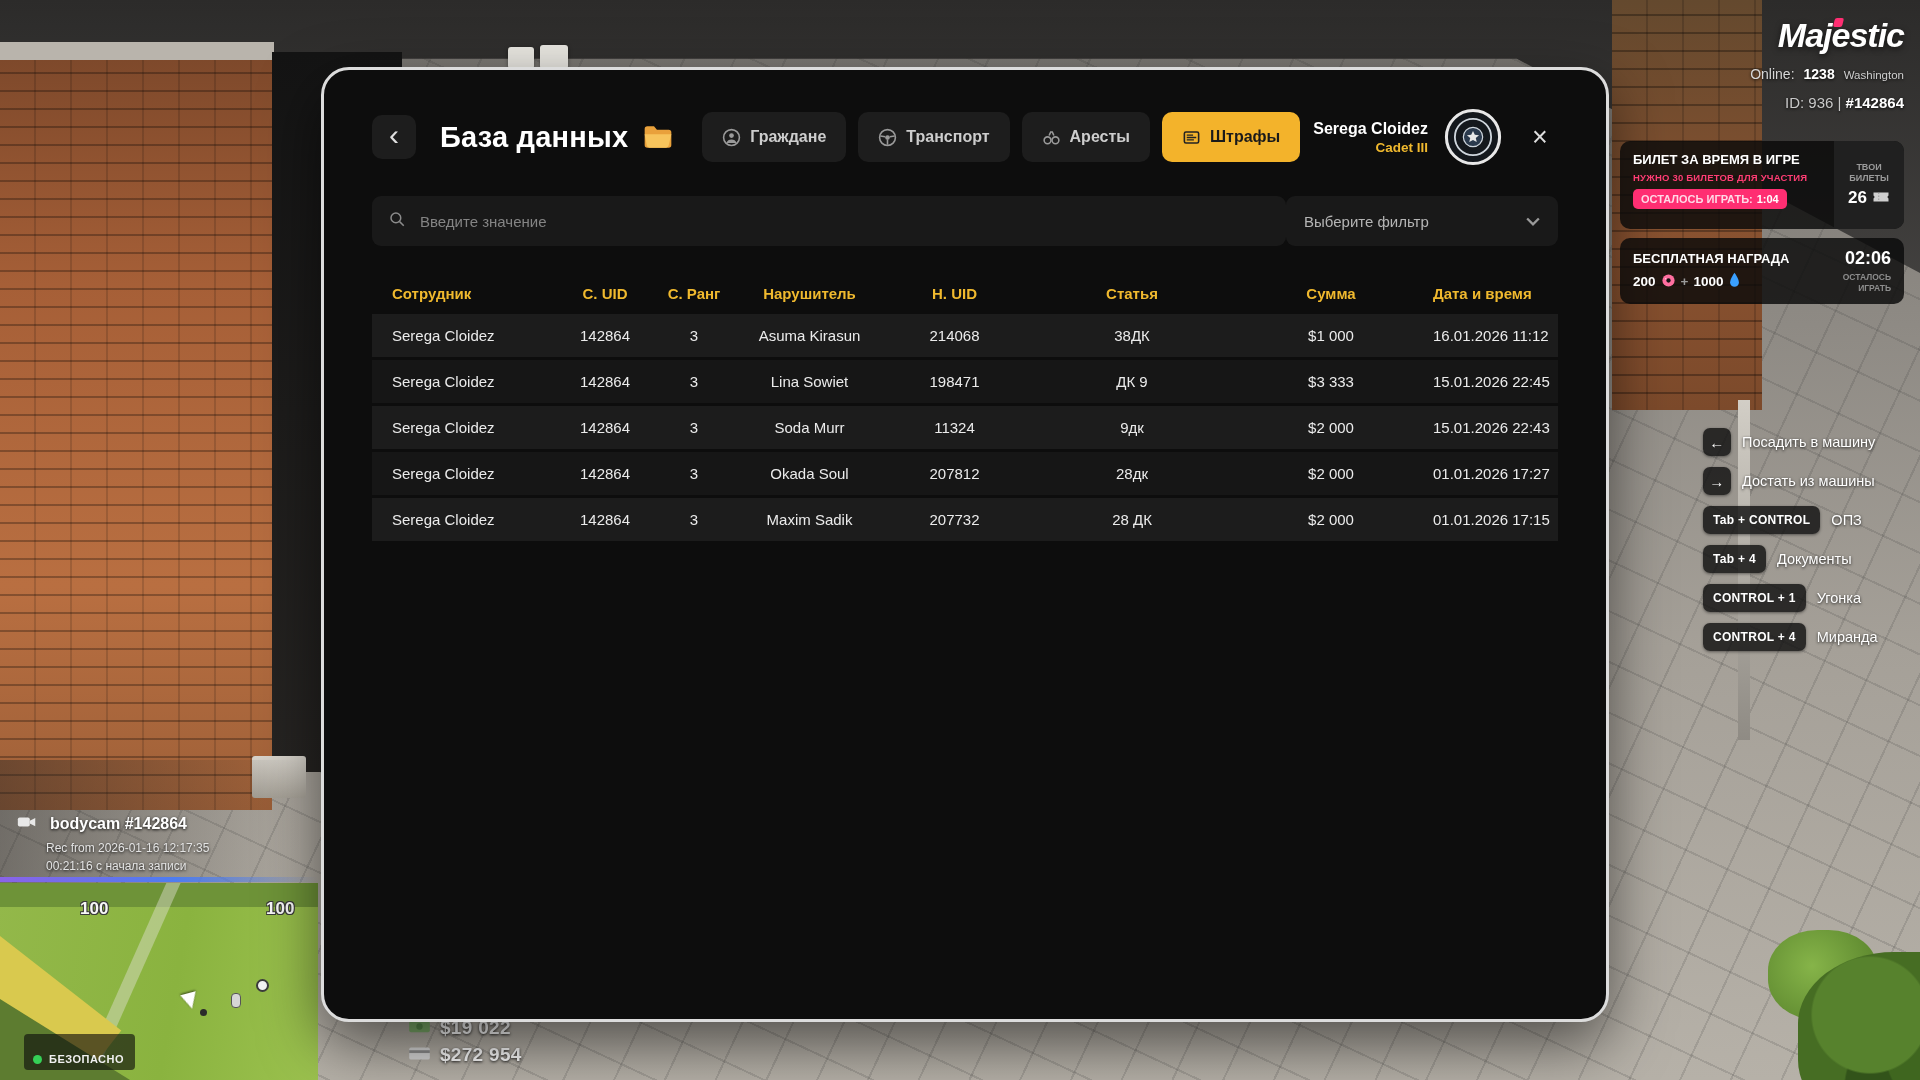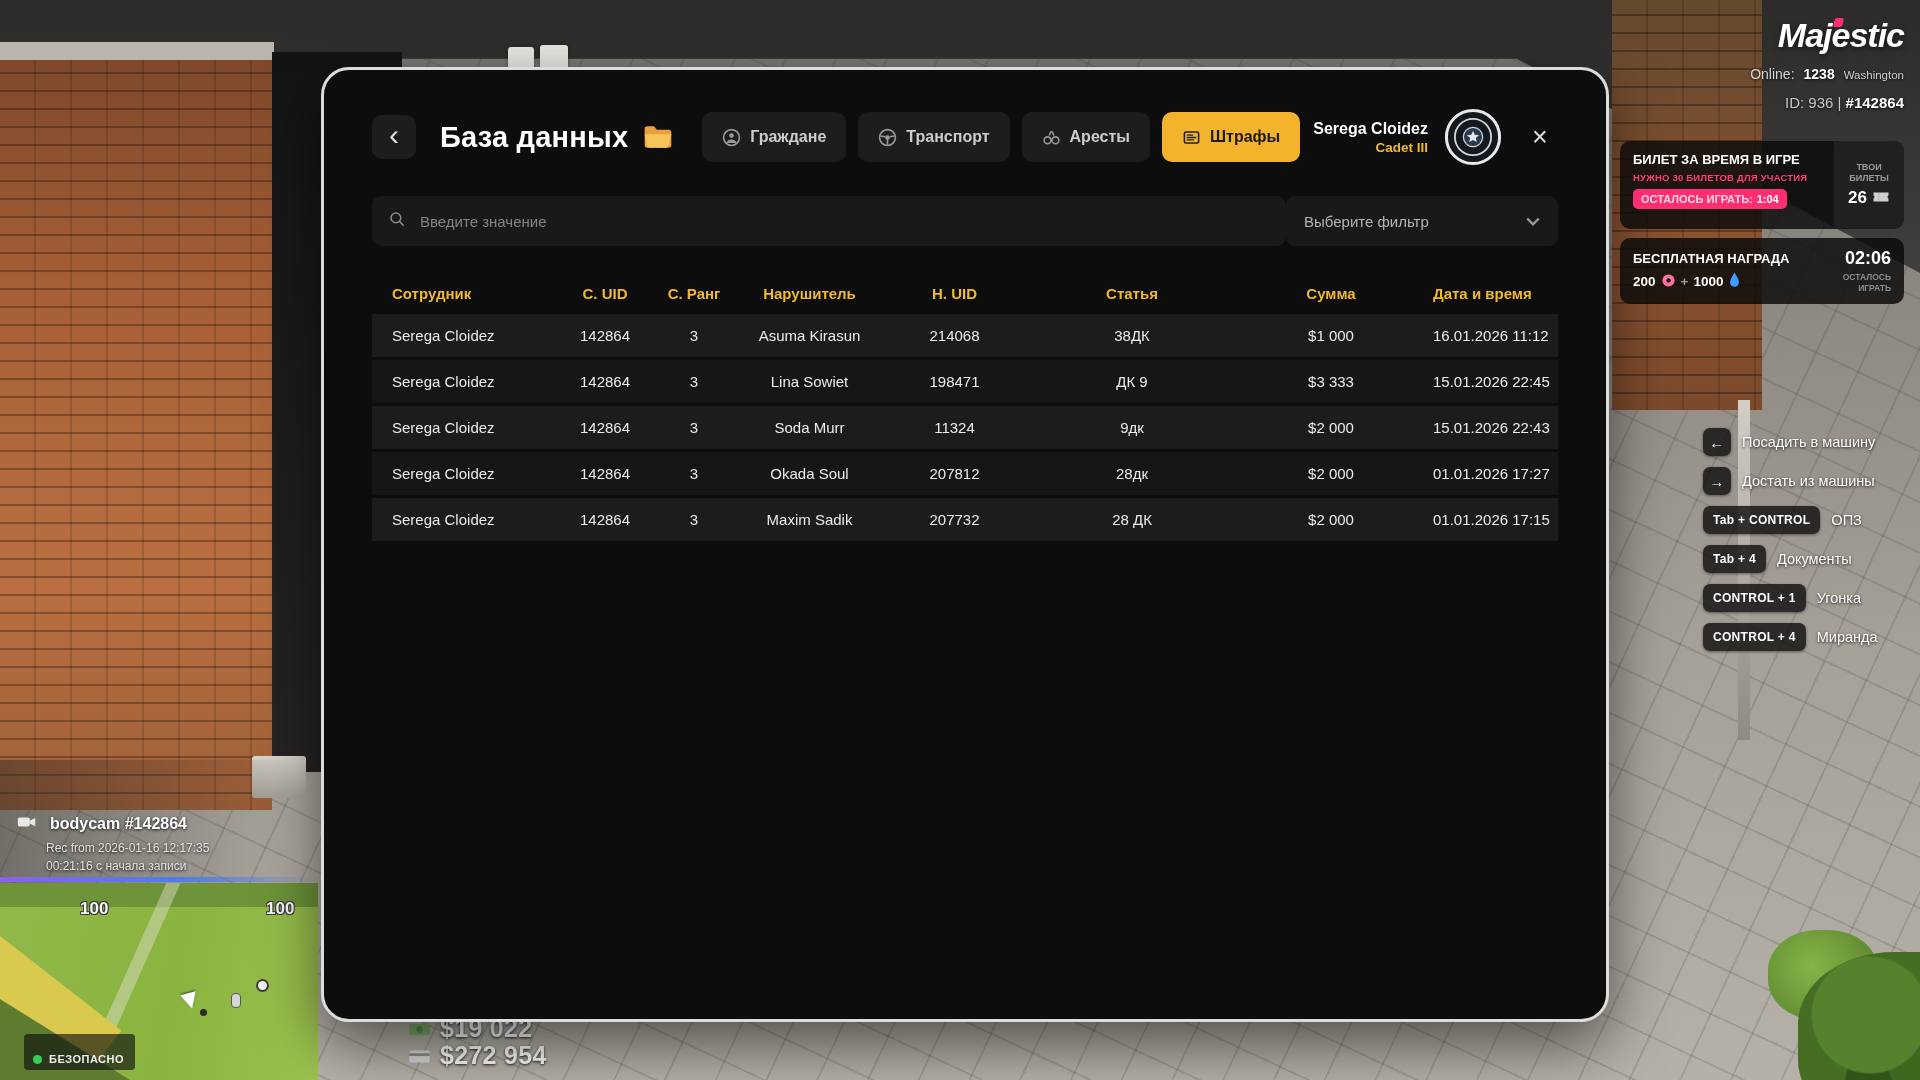--- a/index.html
+++ b/index.html
@@ -45,21 +45,21 @@
       radial-gradient(circle at 30% 35%,#57822d 0 28%,transparent 29%),
       radial-gradient(circle at 62% 55%,#3f661f 0 34%,transparent 35%),
       radial-gradient(circle at 78% 28%,#618f33 0 26%,transparent 27%),
       radial-gradient(circle at 45% 75%,#32531a 0 32%,transparent 33%),
       #466d23;}
 
   
   .money{position:absolute;left:408px;top:1016px;z-index:5;color:#fff;
     text-shadow:0 1px 3px rgba(0,0,0,.85)}
   .money-row{display:flex;align-items:center;gap:9px;height:24px;margin-bottom:3px;
-    font-size:25px;font-weight:700;letter-spacing:.3px}
+    font-size:19px;font-weight:700;letter-spacing:.3px}
 
   
   .modal{position:absolute;left:321px;top:67px;width:1288px;height:955px;z-index:20;
     background:#0d0d0d;border:3px solid #dcdcdc;border-radius:28px;
     box-shadow:0 22px 60px rgba(0,0,0,.55);}
   .modal-header{margin:38px 48px 0;display:flex;align-items:center}
   .back-btn{width:44px;height:44px;border:none;border-radius:10px;background:#1d1d1d;
     color:#e0e0e0;font-size:30px;line-height:38px;cursor:pointer;flex:0 0 auto;padding:0 0 4px 0}
   .modal-title{margin:0 0 0 24px;font-size:29px;font-weight:800;color:#fff;letter-spacing:.2px}
   .folder-icon{margin-left:14px;display:flex}

